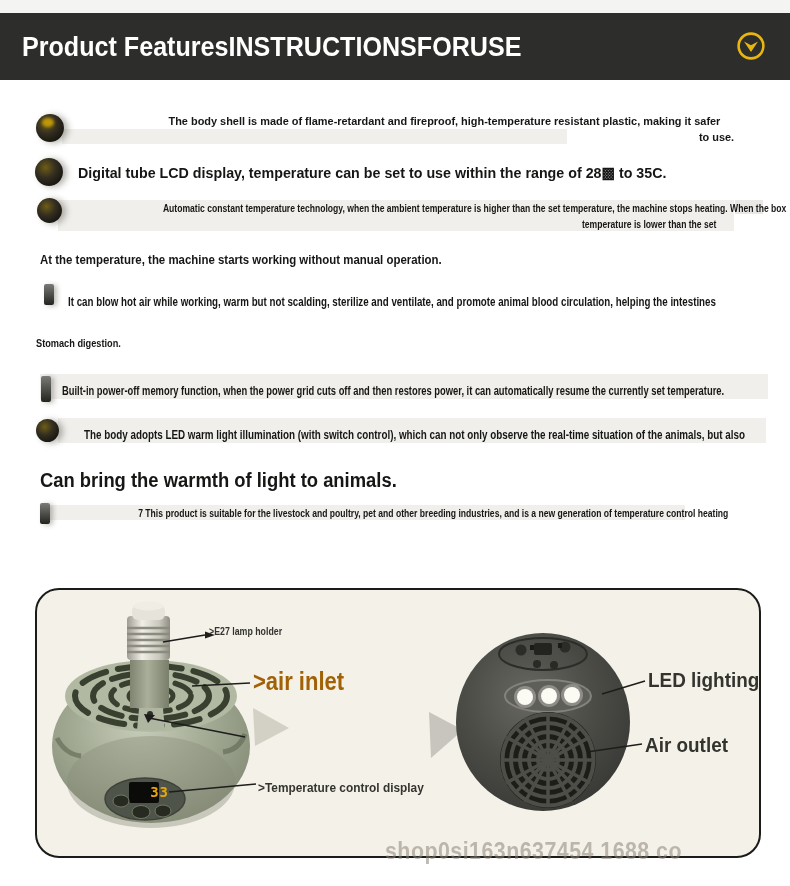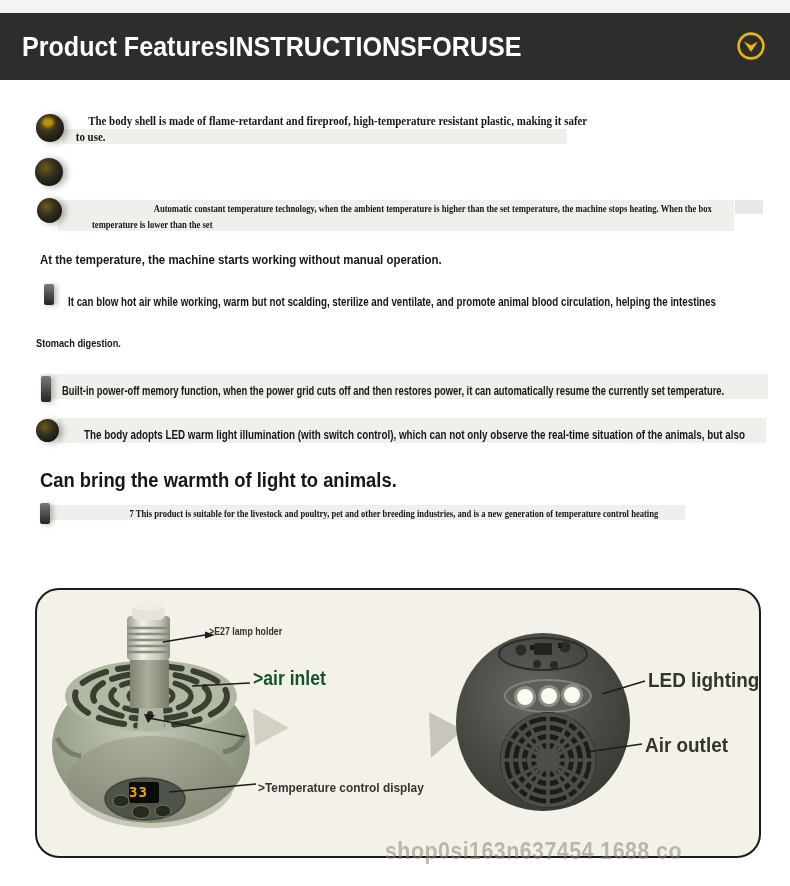--- a/index.html
+++ b/index.html
@@ -9,42 +9,42 @@
   .header{position:absolute;left:0;top:13px;width:790px;height:67px;background:#2d2d2c;}
   .header-title{position:absolute;left:22px;top:50%;transform:translateY(-50%);
         color:#ffffff;font-size:27px;font-weight:bold;white-space:nowrap;}
   .header-title .sx{transform-origin:left center;}
   .hbtn{position:absolute;right:24px;top:18px;width:30px;height:30px;cursor:pointer;}
 
   .sx{display:inline-block;white-space:nowrap;transform:scaleX(var(--sx,1));font-weight:bold;}
   .lrow{position:absolute;white-space:nowrap;}
   .lrow .sx{transform-origin:left center;}
   .crow{position:absolute;}
-  .cline{text-align:left;font-family:Liberation Serif, serif;}
+  .cline{text-align:right;}
   .cline .sx{transform-origin:center center;}
 
   .band{position:absolute;background:#f0efec;}
   .band2{position:absolute;background:#e9e8e4;}
 
   .bicon{position:absolute;border-radius:50%;
          background:radial-gradient(circle at 38% 34%, #6e5d17 0%, #332e20 40%, #171511 78%);
          filter:blur(.7px);box-shadow:4px 1px 6px rgba(60,55,40,.38);}
   .glint{position:absolute;left:6px;top:4px;width:12px;height:9px;background:#bf9708;
          border-radius:50%;filter:blur(1.4px);}
   .bbar{position:absolute;border-radius:2px;
         background:linear-gradient(180deg,#7a7a78,#23231f);
         filter:blur(.5px);box-shadow:3px 1px 5px rgba(60,55,40,.32);}
 
   .diagram{position:absolute;left:35px;top:588px;width:722px;height:266px;
            border:2px solid #1b1b19;border-radius:24px;background:#f4f1e9;}
   .dsvg{position:absolute;left:0;top:0;}
   .dlabel{position:absolute;white-space:nowrap;color:#34342f;font-weight:bold;}
   .dlabel .sx{transform-origin:left center;}
   .display-val{position:absolute;left:92px;top:192px;width:40px;height:21px;line-height:21px;
-               text-align:left;font-family:"DejaVu Sans Mono",monospace;font-weight:bold;
+               text-align:right;font-family:"DejaVu Sans Mono",monospace;font-weight:bold;
                font-size:14px;color:#e8a70c;letter-spacing:1px;}
   .watermark{position:absolute;left:385px;top:838px;font-size:23px;font-weight:bold;
              color:#8d857a;opacity:.55;letter-spacing:.5px;white-space:nowrap;z-index:10;}
   .watermark .sx{transform-origin:left center;}
 </style>
 </head>
 <body>
 
 <div class="page">
 
@@ -77,20 +77,23 @@
   <div class="bbar" style="left:44px;top:284px;width:10px;height:21px"></div>
   <div class="bbar" style="left:41px;top:376px;width:10px;height:26px"></div>
   <div class="bicon" style="left:36px;top:419px;width:23px;height:23px"></div>
   <div class="bbar" style="left:40px;top:503px;width:10px;height:21px"></div>
 
   <div class="crow" style="left:75px;top:113px;width:660px;line-height:16px;font-size:11.5px">
     <div class="cline"><span class="sx" style="--sx:.95">The body shell is made of flame-retardant and fireproof, high-temperature resistant plastic, making it safer</span></div>
     <div class="cline"><span class="sx" style="--sx:.95">to use.</span></div>
   </div>
 
+  <div class="lrow" style="left:78px;top:164px;font-size:15.5px">
+    <span class="sx" style="--sx:.92">Digital tube LCD display, temperature can be set to use within the range of 28▩ to 35C.</span>
+  </div>
 
   <div class="crow" style="left:75px;top:200px;width:660px;line-height:16px;font-size:11px">
     <div class="cline"><span class="sx" style="--sx:.78">Automatic constant temperature technology, when the ambient temperature is higher than the set temperature, the machine stops heating. When the box</span></div>
     <div class="cline"><span class="sx" style="--sx:.78">temperature is lower than the set</span></div>
   </div>
 
   <div class="lrow" style="left:40px;top:252px;font-size:13px">
     <span class="sx" style="--sx:.88">At the temperature, the machine starts working without manual operation.</span>
   </div>
 
@@ -226,21 +229,21 @@
         <line x1="565" y1="104" x2="608" y2="91"></line>
         <line x1="550" y1="162" x2="605" y2="154"></line>
       </g>
       <polygon points="168,41.5 178,45 168,48.5" fill="#1d1d1b"></polygon>
       <polygon points="107,124 118,125 111,133" fill="#1d1d1b"></polygon>
     </svg>
 
     <div class="dlabel" style="left:172px;top:36px;font-size:10px">
       <span class="sx" style="--sx:.88">&gt;E27 lamp holder</span>
     </div>
-    <div class="dlabel" style="left:216px;top:77px;font-size:20px;color:#14532d">
+    <div class="dlabel" style="left:216px;top:77px;font-size:25px;color:#a16207">
       <span class="sx" style="--sx:.88">&gt;air inlet</span>
     </div>
     <div class="dlabel" style="left:221px;top:190px;font-size:13.5px">
       <span class="sx" style="--sx:.88">&gt;Temperature control display</span>
     </div>
     <div class="dlabel" style="left:611px;top:78px;font-size:21px">
       <span class="sx" style="--sx:.9">LED lighting</span>
     </div>
     <div class="dlabel" style="left:608px;top:143px;font-size:21px">
       <span class="sx" style="--sx:.9">Air outlet</span>

